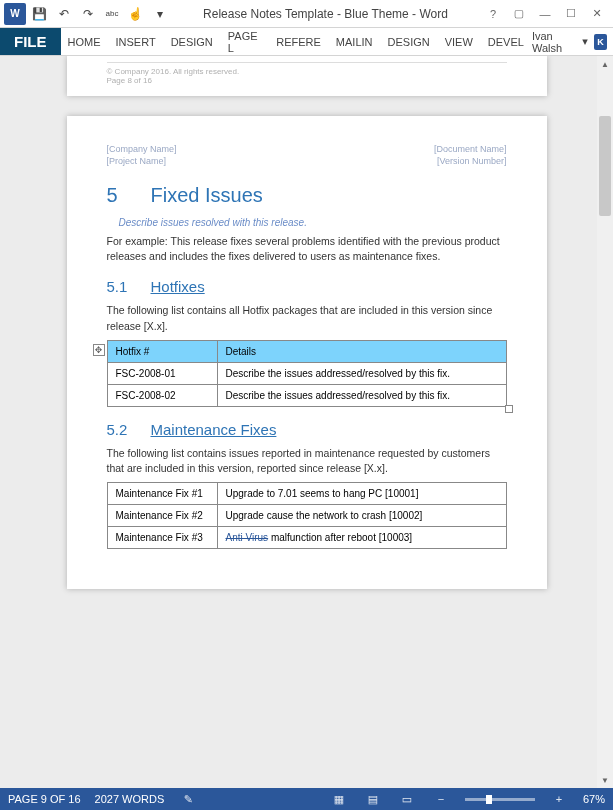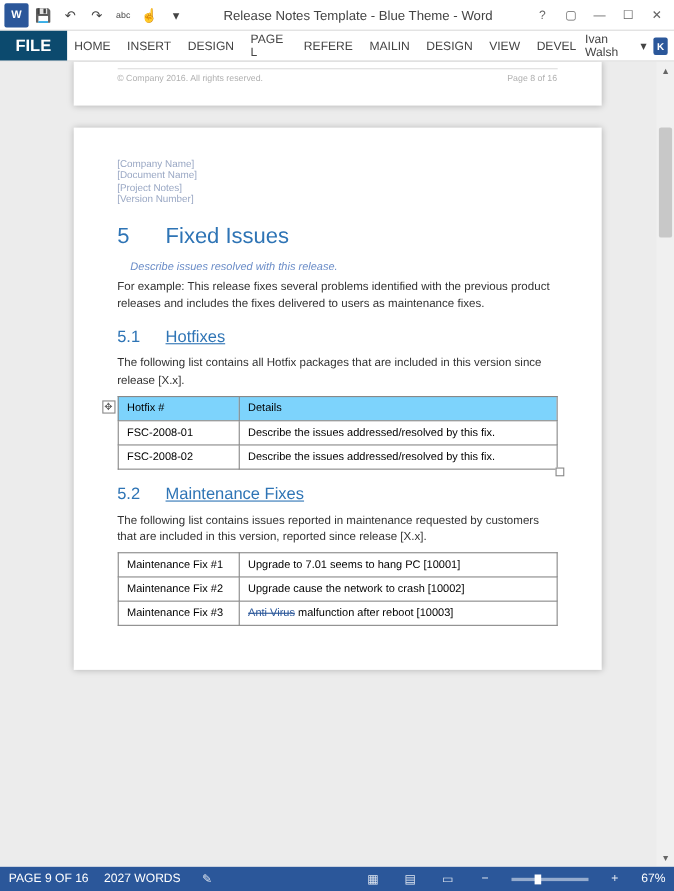--- a/index.html
+++ b/index.html
@@ -19,23 +19,23 @@
 .file-tab { background: #0c4a6e; color: #fff; padding: 0 14px; display: flex; align-items: center; font-size: 15px; font-weight: 600; cursor: pointer; }
 .rib-tab { padding: 0 7px; display: flex; align-items: center; color: #444; font-size: 11px; cursor: pointer; border-right: 1px solid transparent; }
 .user-area { margin-left: auto; display: flex; align-items: center; gap: 6px; padding-right: 6px; color: #444; font-size: 11px; }
 .user-badge { width: 16px; height: 16px; background: #2b579a; color: #fff; display: flex; align-items: center; justify-content: center; font-size: 9px; font-weight: bold; border-radius: 2px; }
 
 
 .docarea { position: absolute; top: 56px; bottom: 22px; left: 0; right: 0; background: #ececec; overflow: hidden; }
 .page-strip { position: absolute; top: 0; left: 50%; transform: translateX(-50%); width: 480px; }
 .page { background: #fff; box-shadow: 0 0 6px rgba(0,0,0,0.25); padding: 28px 40px 40px 40px; margin-bottom: 20px; }
 .page.prev { height: 40px; padding: 6px 40px; }
-.page.prev .footer-row { display: flex; justify-content: space-between; color: #b0b0b0; font-size: 8px; border-top: 1px solid #ddd; padding-top: 4px; }
-
-.hdr-row { display: flex; justify-content: space-between; color: #9aa8c4; font-size: 9px; margin-bottom: 2px; flex-direction: column; }
+.page.prev .footer-row { display: flex; justify-content: space-between; color: #b0b0b0; font-size: 8px; border-top: 1px solid #ddd; padding-top: 4px; flex-direction: column; }
+
+.hdr-row { display: flex; justify-content: space-between; color: #9aa8c4; font-size: 9px; margin-bottom: 2px; }
 .heading1 { color: #2e74b5; font-size: 20px; font-weight: 400; margin: 18px 0 10px 0; }
 .heading1 .num { display: inline-block; width: 44px; }
 .heading2 { color: #2e74b5; font-size: 15px; font-weight: 400; margin: 14px 0 8px 0; text-decoration: underline; }
 .heading2 .num { display: inline-block; width: 44px; }
 .instr { color: #6a8cc7; font-style: italic; font-size: 10px; margin: 4px 0 6px 12px; }
 .body-text { color: #333; font-size: 10.5px; line-height: 1.45; margin-bottom: 4px; }
 
 table.doc-table { border-collapse: collapse; width: 100%; margin-top: 6px; font-size: 10px; }
 table.doc-table th { background: #7dd3fc; text-align: left; font-weight: 400; padding: 5px 8px; border: 1px solid #888; }
 table.doc-table td { padding: 5px 8px; border: 1px solid #888; }
@@ -110,21 +110,21 @@
         <span>Page 8 of 16</span>
       </div>
     </div>
 
     <div class="page">
       <div class="hdr-row">
         <span>[Company Name]</span>
         <span>[Document Name]</span>
       </div>
       <div class="hdr-row" style="margin-bottom:10px">
-        <span>[Project Notes]</span>
+        <span>[Project Name]</span>
         <span>[Version Number]</span>
       </div>
 
       <div class="heading1">
         <span class="num">5</span><span>Fixed Issues</span>
       </div>
       <div class="instr">Describe issues resolved with this release.</div>
       <div class="body-text">For example: This release fixes several problems identified with the previous product releases and includes the fixes delivered to users as maintenance fixes.</div>
 
       <div class="heading2">

